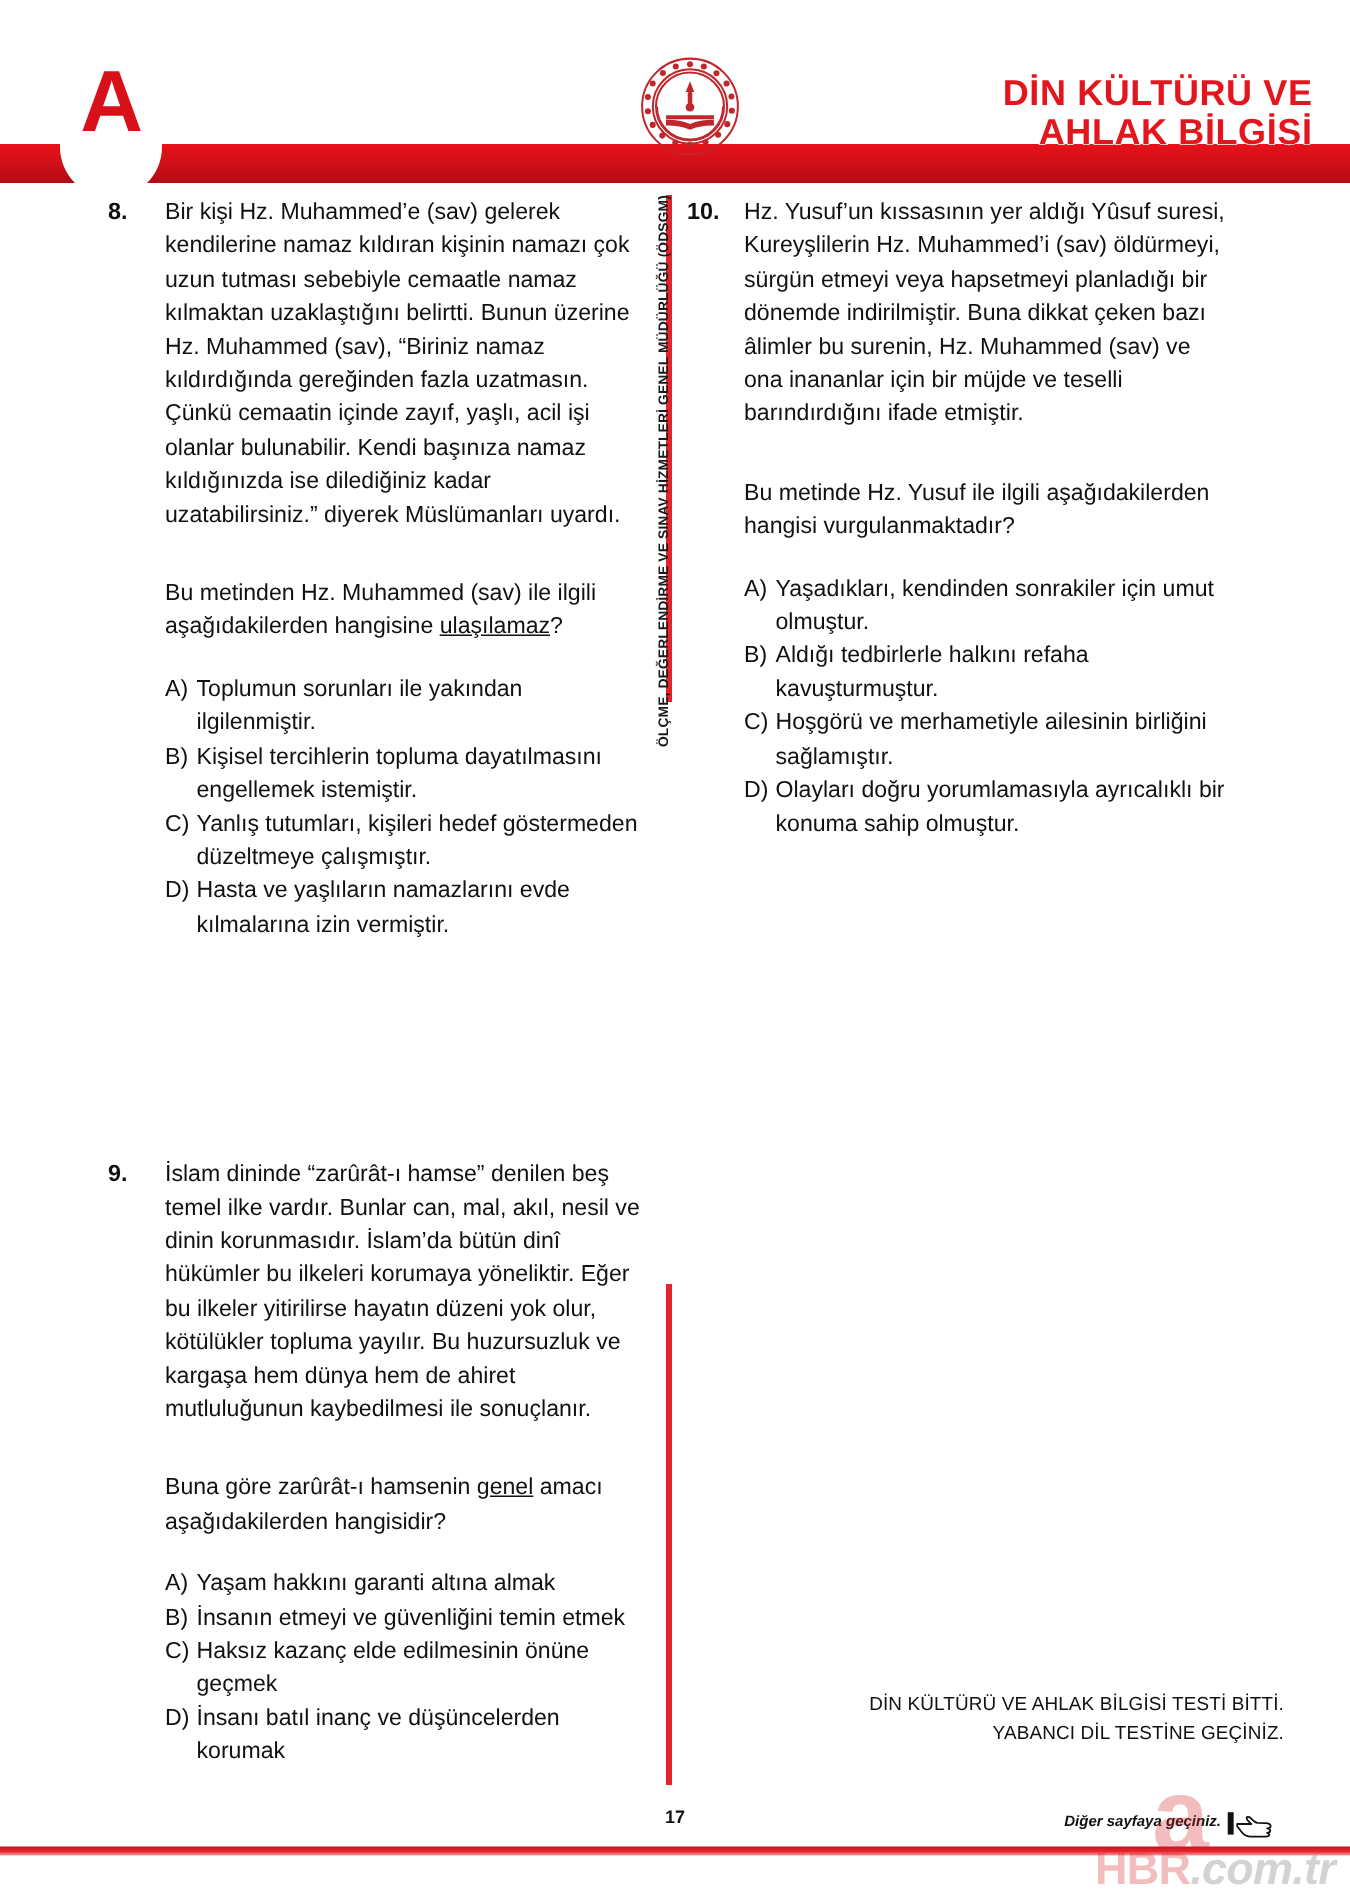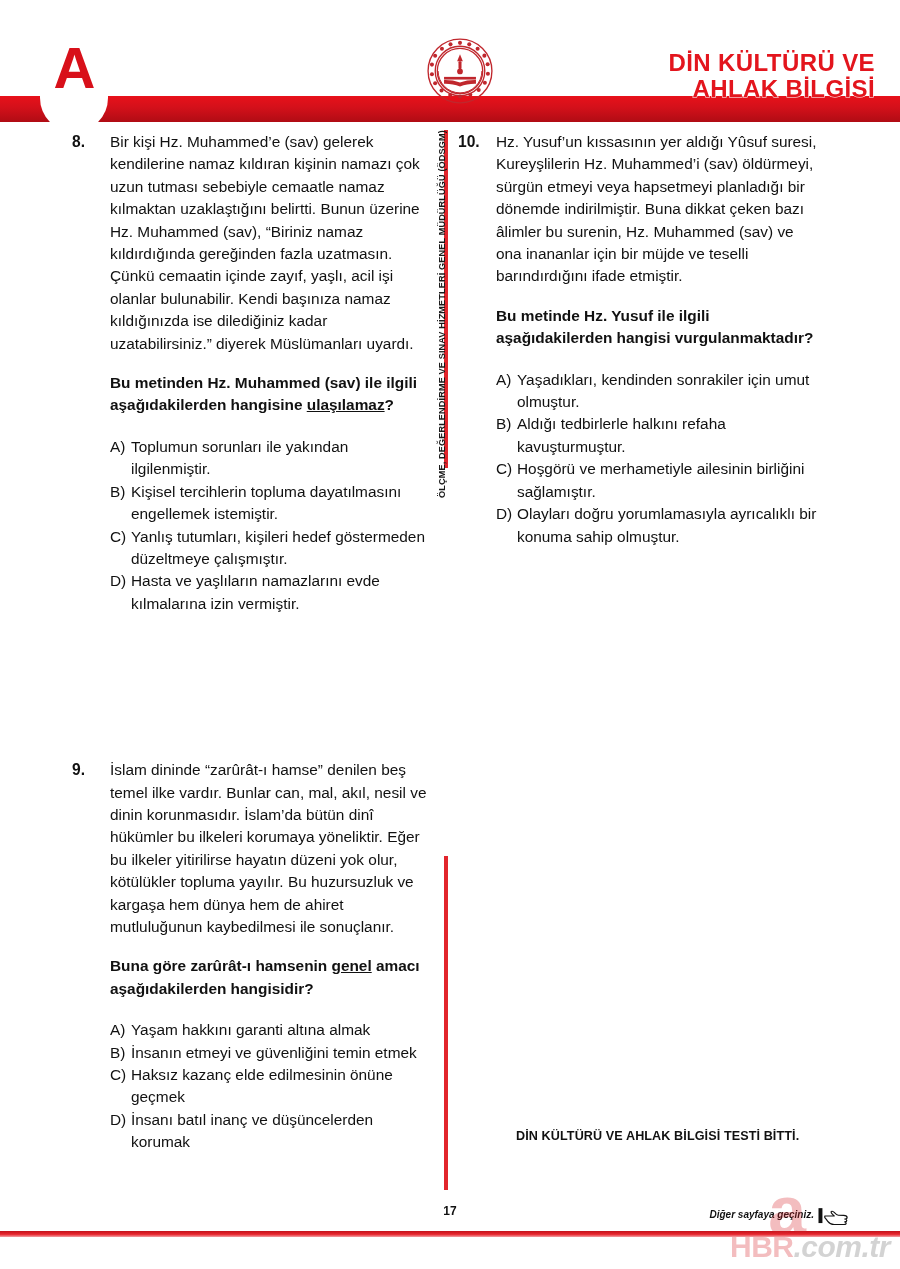--- a/index.html
+++ b/index.html
@@ -125,22 +125,22 @@
     left: 0;
     top: 0;
     width: 34px;
     font-size: 15.6px;
     font-weight: bold;
     text-align: left;
   }
   .q-body { margin-left: 38px; }
   .q-stem { text-align: left; }
   .q-prompt {
-    font-weight: bold;
-    margin-top: 17px;
+    font-weight: normal;
+    margin-top: 30px;
   }
   .u { text-decoration: underline; }
 
   .options { margin-top: 19px; }
   .option {
     display: flex;
     margin-bottom: 0px;
   }
   .option .opt-letter {
     width: 21px;
@@ -148,23 +148,24 @@
   }
   .option .opt-text { flex: 1 1 auto; }
 
   
   .end-notice {
     position: absolute;
     left: 516px;
     top: 1127px;
     width: 340px;
     font-size: 12.6px;
-    font-weight: bold;
+    font-weight: normal;
     line-height: 19px;
     letter-spacing: 0.1px;
+    text-align: right;
   }
 
   
   .footer-rule {
     position: absolute;
     left: 0;
     top: 1231px;
     width: 900px;
     height: 6px;
     background: linear-gradient(180deg, #c2121b 0%, #e8262e 55%, #f2a0a4 100%);
@@ -368,20 +369,21 @@
           <span class="opt-text">Olayları doğru yorumlamasıyla ayrıcalıklı bir konuma sahip olmuştur.</span>
         </div>
       </div>
     </div>
   </div>
 
 </div>
 
 <div class="end-notice">
   <div>DİN KÜLTÜRÜ VE AHLAK BİLGİSİ TESTİ BİTTİ.</div>
+  <div>YABANCI DİL TESTİNE GEÇİNİZ.</div>
 </div>
 
 <div class="watermark">
   <div class="wm-a">a</div>
   <div class="wm-hbr"><span class="p1">HBR</span><span class="p2">.com.tr</span></div>
 </div>
 
 <div class="page-number">17</div>
 <div class="next-page">Diğer sayfaya geçiniz.</div>
 <div class="hand-icon">

